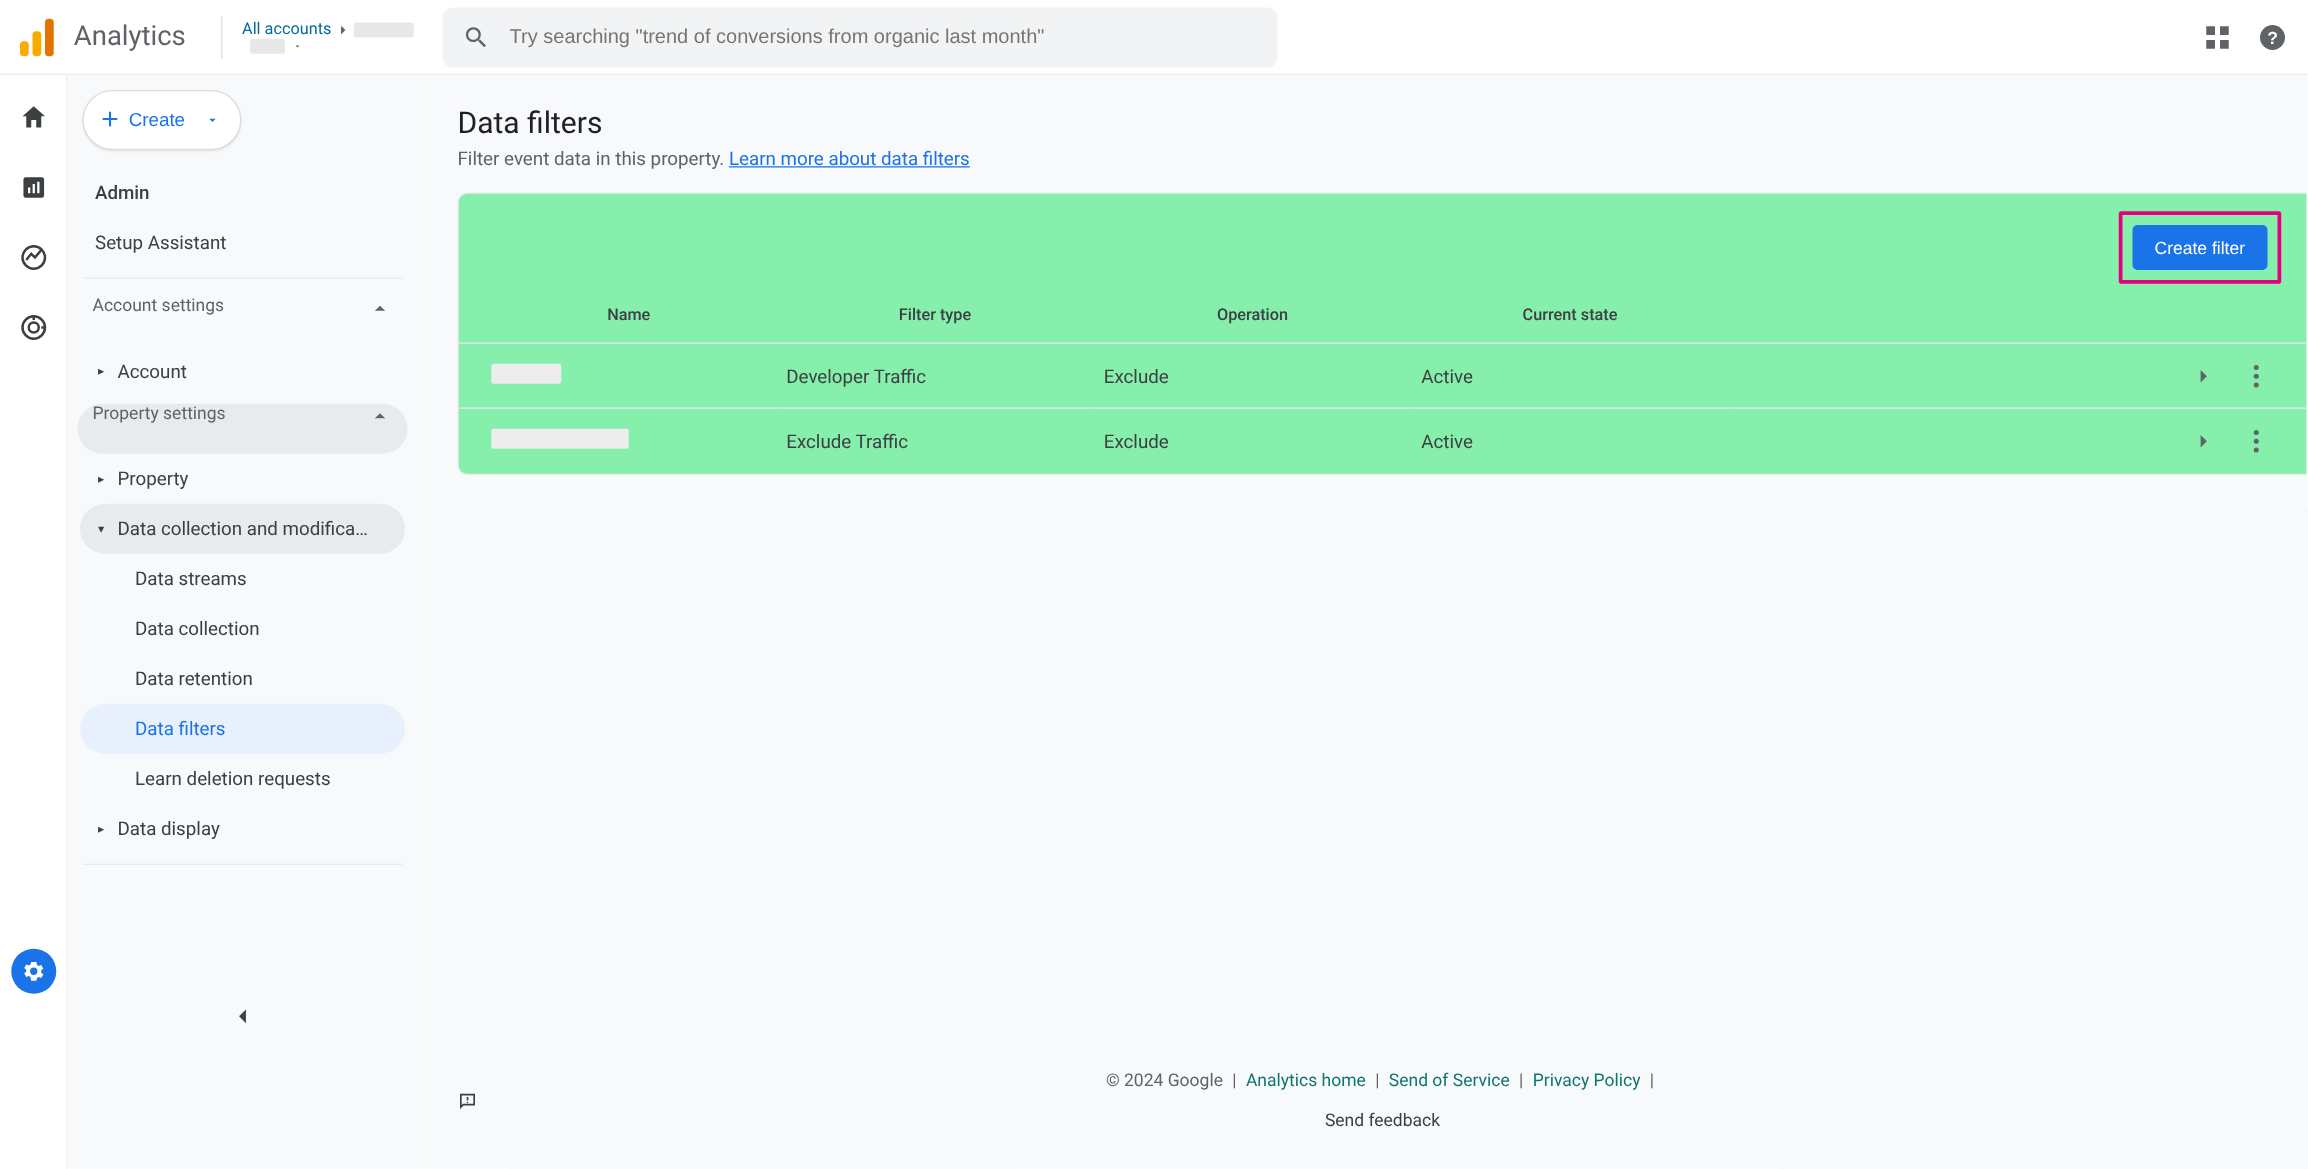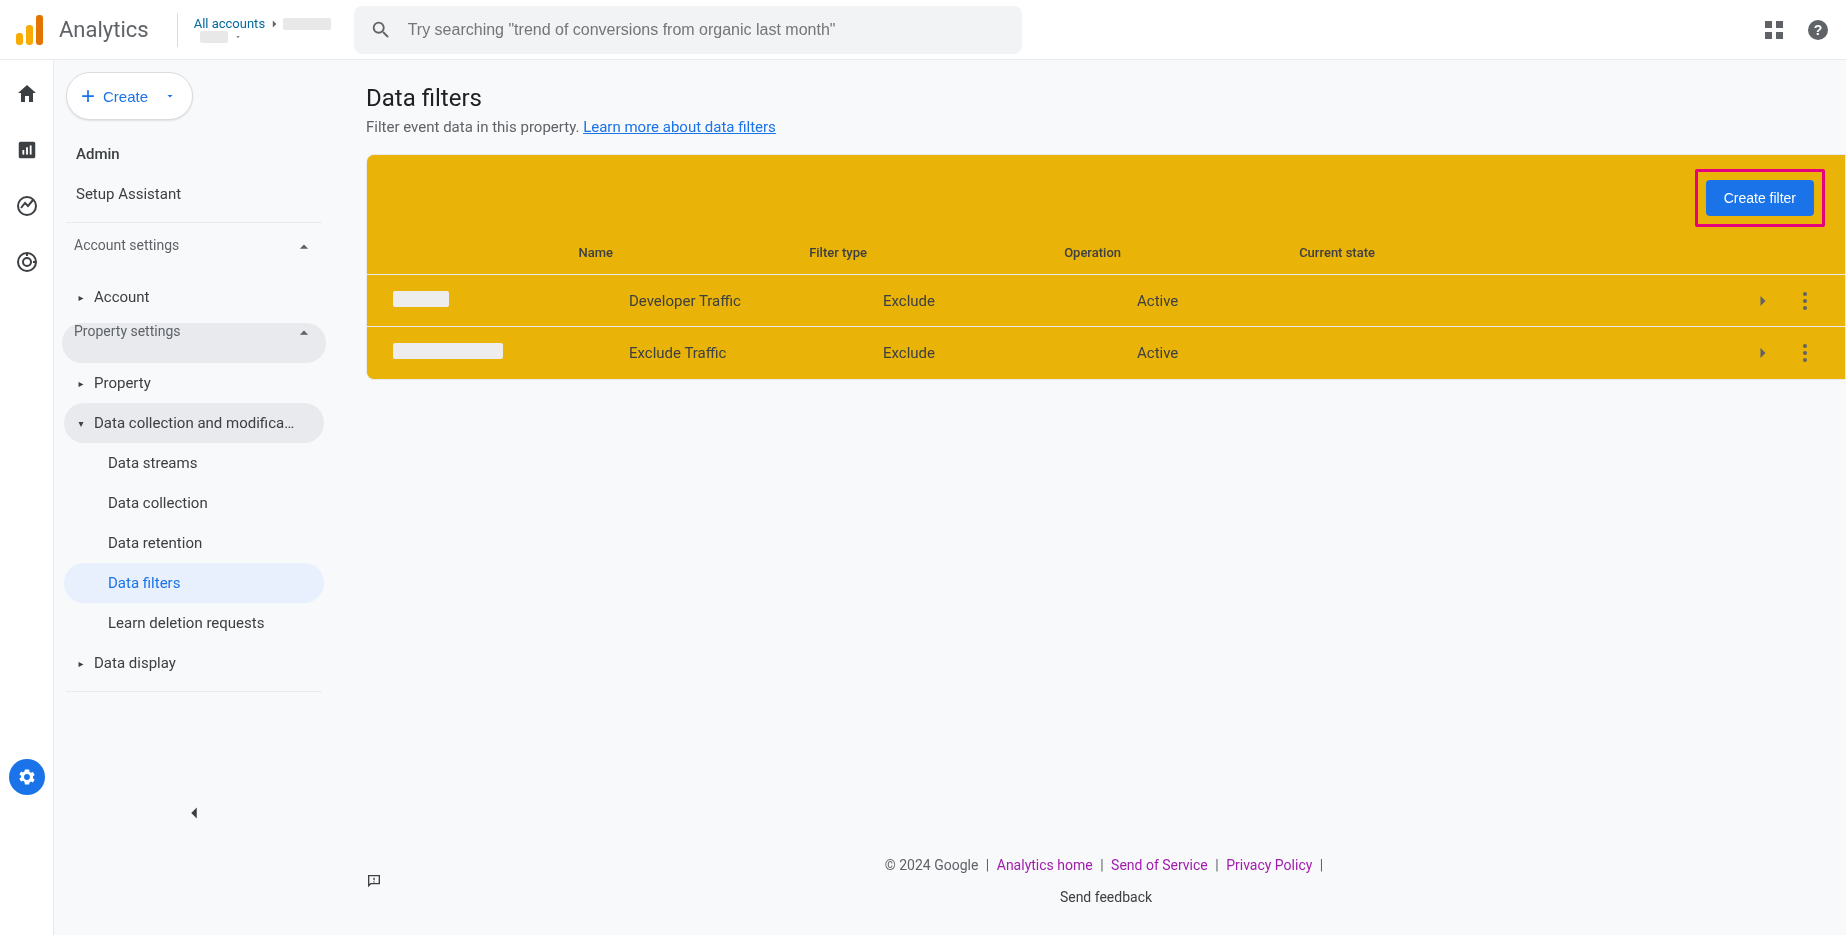--- a/index.html
+++ b/index.html
@@ -51,44 +51,44 @@
     .nav-section.shaded { background: #e8eaed; }
     .hr { height: 1px; background: #e8eaed; margin: 8px 4px; }
     .sidenav-collapse { position: absolute; bottom: 110px; left: 50%; transform: translateX(-50%); }
 
     
     .main { flex: 1; background: #f8f9fa; padding: 24px 0 16px 32px; display: flex; flex-direction: column; overflow: hidden; }
     .page-title { font-size: 24px; color: #202124; margin-bottom: 6px; }
     .page-sub { font-size: 15px; color: #5f6368; margin-bottom: 18px; }
     .page-sub a { color: #1a73e8; text-decoration: underline; }
 
-    .card { background: #eab308; border: 1px solid #e8eaed; border-top-left-radius: 8px; border-bottom-left-radius: 8px; overflow: hidden; flex: 0 0 auto; }
+    .card { background: #86efac; border: 1px solid #e8eaed; border-top-left-radius: 8px; border-bottom-left-radius: 8px; overflow: hidden; flex: 0 0 auto; }
     .card-head { display: flex; justify-content: flex-end; padding: 14px 20px 6px 20px; }
     .primary-btn { background: #1a73e8; color: #fff; border: none; border-radius: 4px; height: 36px; padding: 0 18px; font-size: 14px; font-weight: 500; cursor: pointer; }
     .highlight-box { border: 3px solid #e6007e; padding: 8px; border-radius: 2px; }
 
     table { width: 100%; border-collapse: collapse; table-layout: fixed; }
-    th { text-align: right; font-size: 13px; font-weight: 500; color: #3c4043; padding: 12px 8px 14px 8px; }
+    th { text-align: center; font-size: 13px; font-weight: 500; color: #3c4043; padding: 12px 8px 14px 8px; }
     th:first-child, td:first-child { padding-left: 26px; }
     col.c-name { width: 254px; }
     col.c-type { width: 254px; }
     col.c-op  { width: 254px; }
     col.c-st  { width: 254px; }
     col.c-act { width: auto; }
     tbody td { border-top: 1px solid #e8eaed; height: 52px; font-size: 15px; color: #3c4043; vertical-align: middle; padding: 0 8px; }
     td .redact-cell { background: #ededed; border-radius: 2px; height: 16px; width: 56px; display: inline-block; }
     td .redact-cell.w2 { width: 110px; }
     .row-actions { display: flex; justify-content: flex-end; align-items: center; gap: 30px; padding-right: 30px; }
     .chev, .kebab { cursor: pointer; color: #5f6368; }
     .kebab { display: flex; flex-direction: column; gap: 3px; align-items: center; }
     .kebab span { width: 4px; height: 4px; border-radius: 50%; background: #5f6368; }
 
     
     .footer { text-align: center; font-size: 14px; color: #5f6368; padding: 14px 0; margin-top: auto; }
-    .footer a { color: #a21caf; text-decoration: none; }
+    .footer a { color: #0f766e; text-decoration: none; }
     .footer .sep { margin: 0 4px; }
     .footer .fb { color: #3c4043; cursor: pointer; }
     .footer .fb svg { vertical-align: -3px; margin-right: 4px; }
 
     svg { display: block; }
   </style>
 </head>
 <body>
 
 <div class="topbar">

